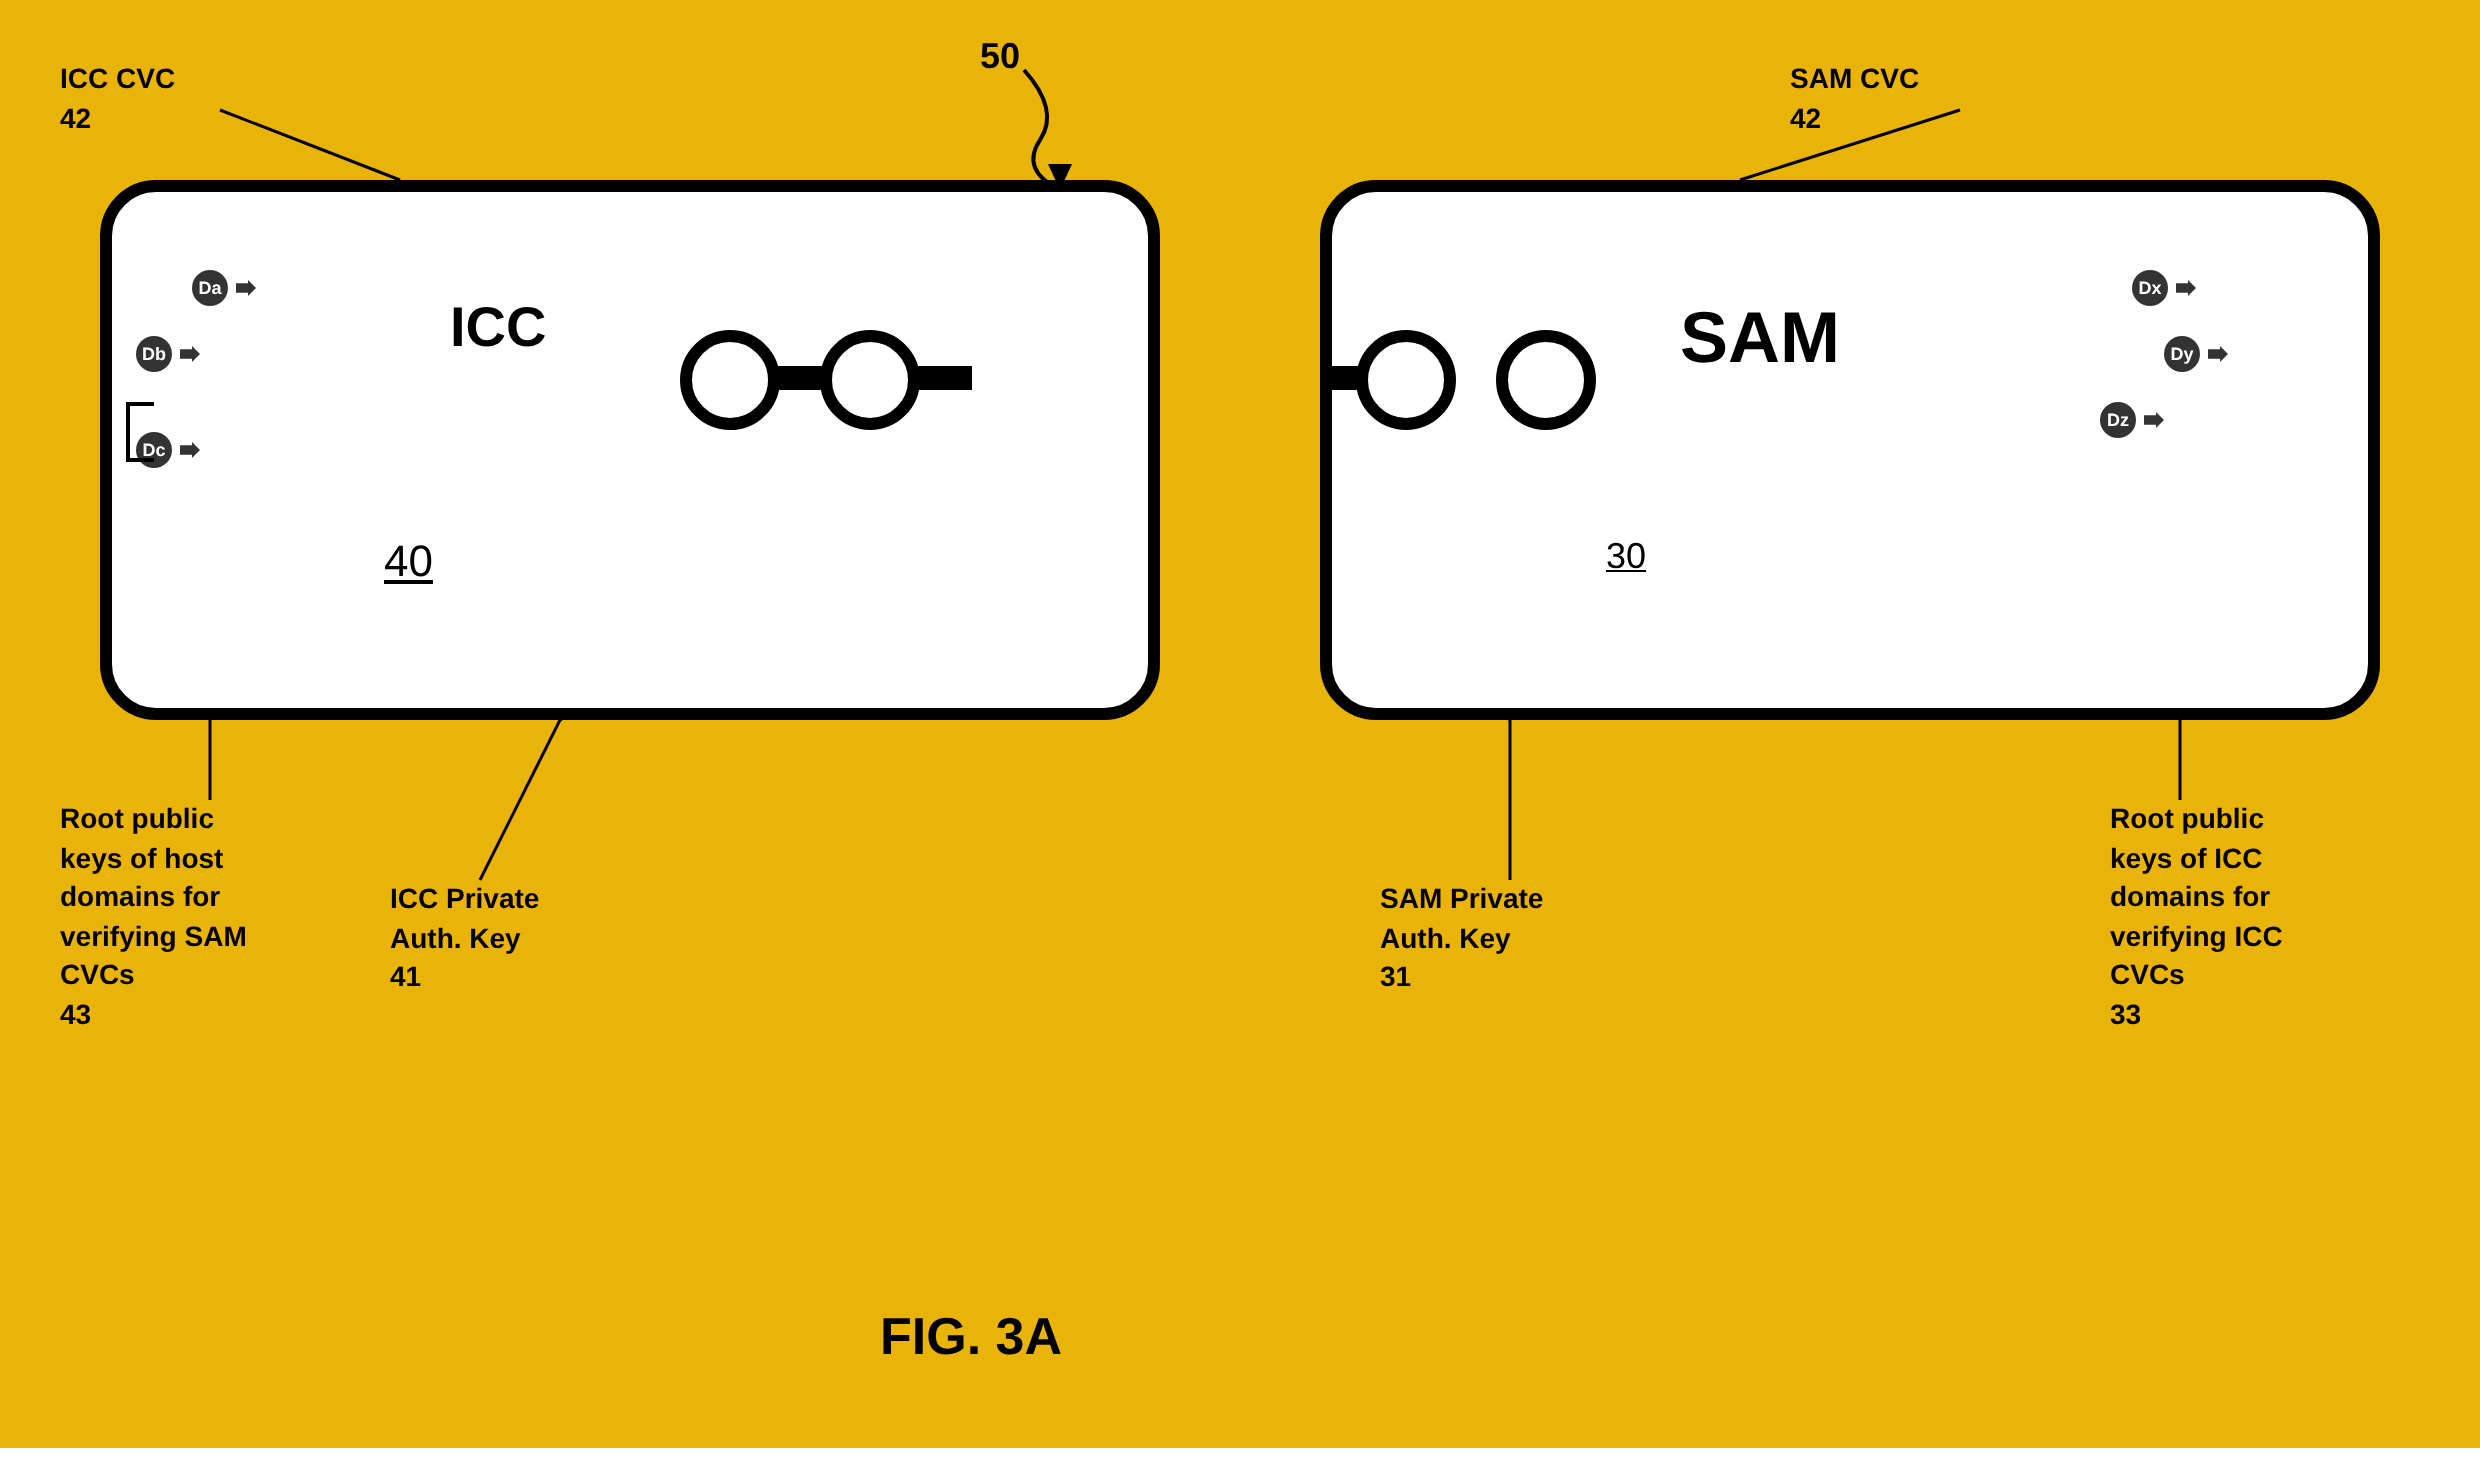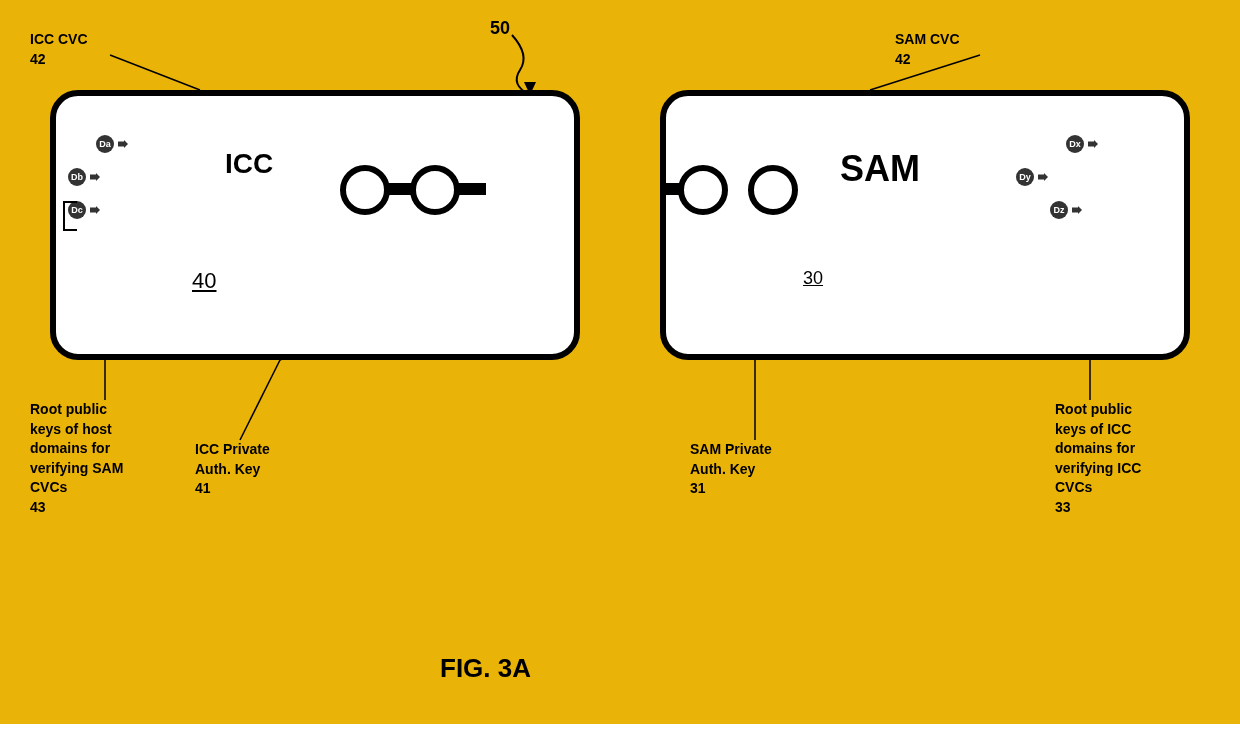--- a/index.html
+++ b/index.html
@@ -96,36 +96,36 @@
     }
     
     .key-db {
       position: absolute;
       top: 168px;
       left: 68px;
     }
     
     .key-dc {
       position: absolute;
-      top: 201px;
+      top: 216px;
       left: 68px;
     }
 
     
     .key-dx {
       position: absolute;
       top: 135px;
       left: 1050px;
       padding-left: 16px;
     }
     
     .key-dy {
       position: absolute;
       top: 168px;
-      left: 1016px;
+      left: 1082px;
     }
     
     .key-dz {
       position: absolute;
       top: 201px;
       left: 1050px;
     }
 
     .key-icon {
       display: inline-flex;

